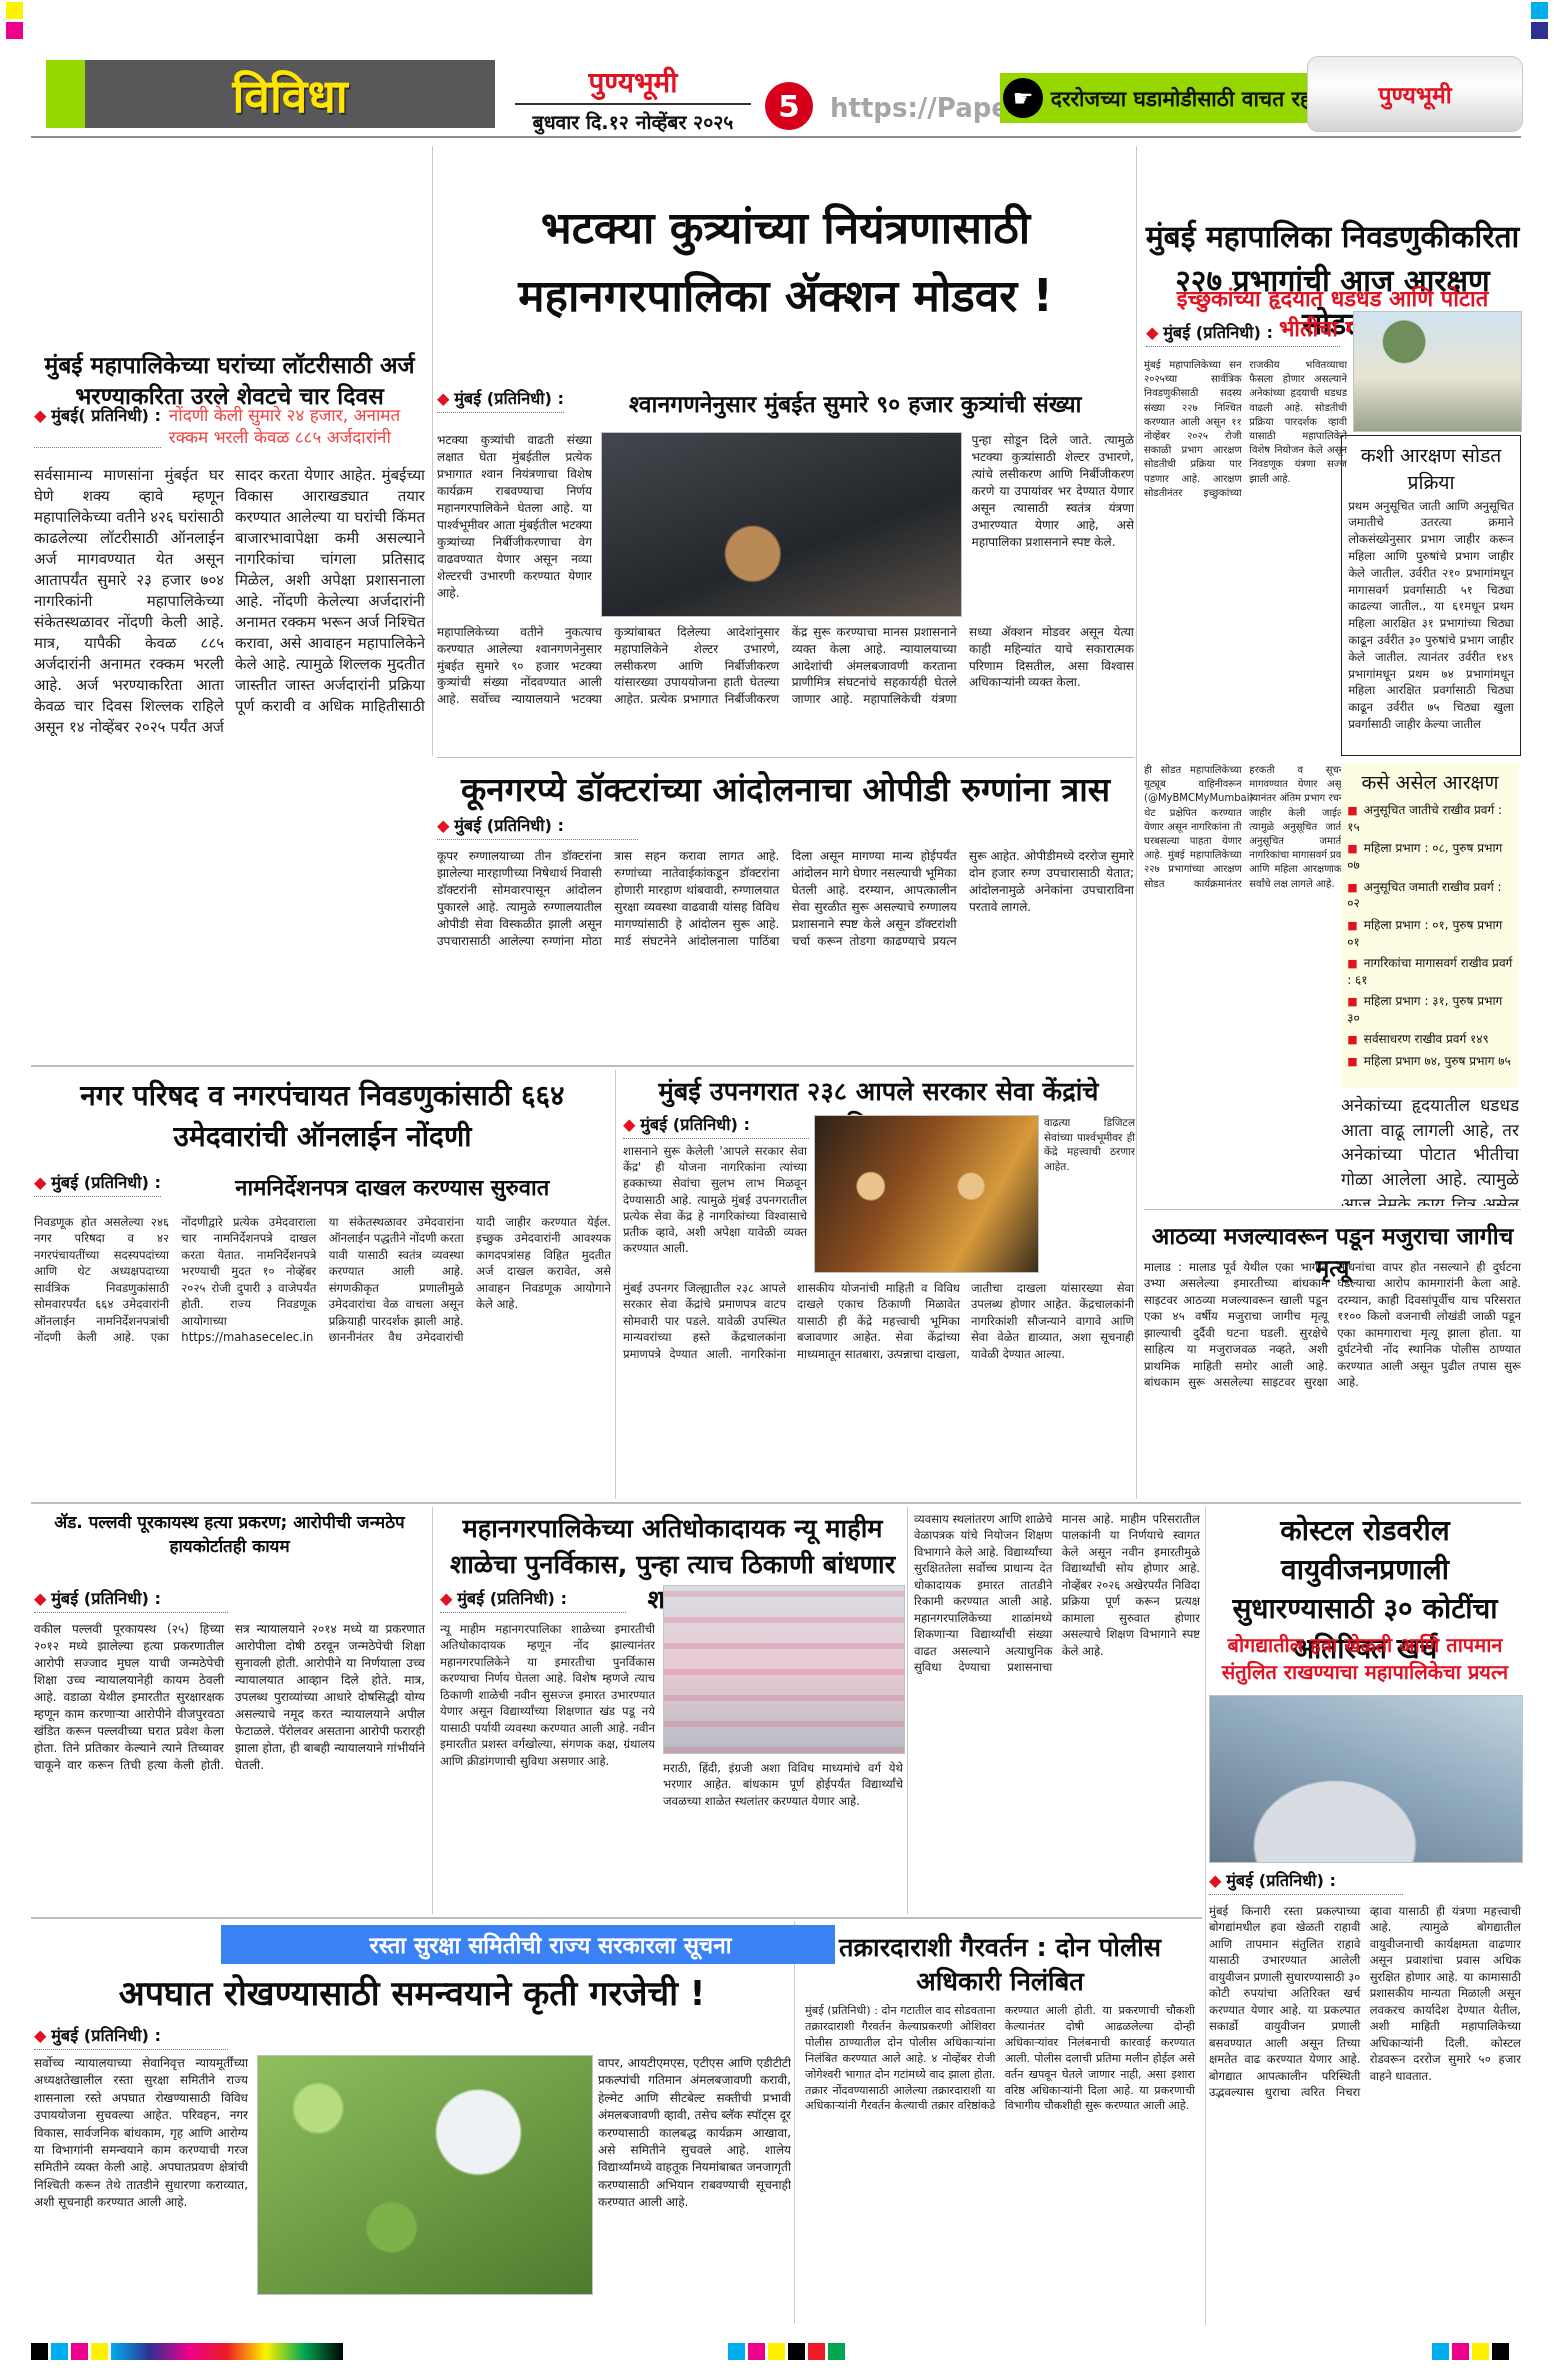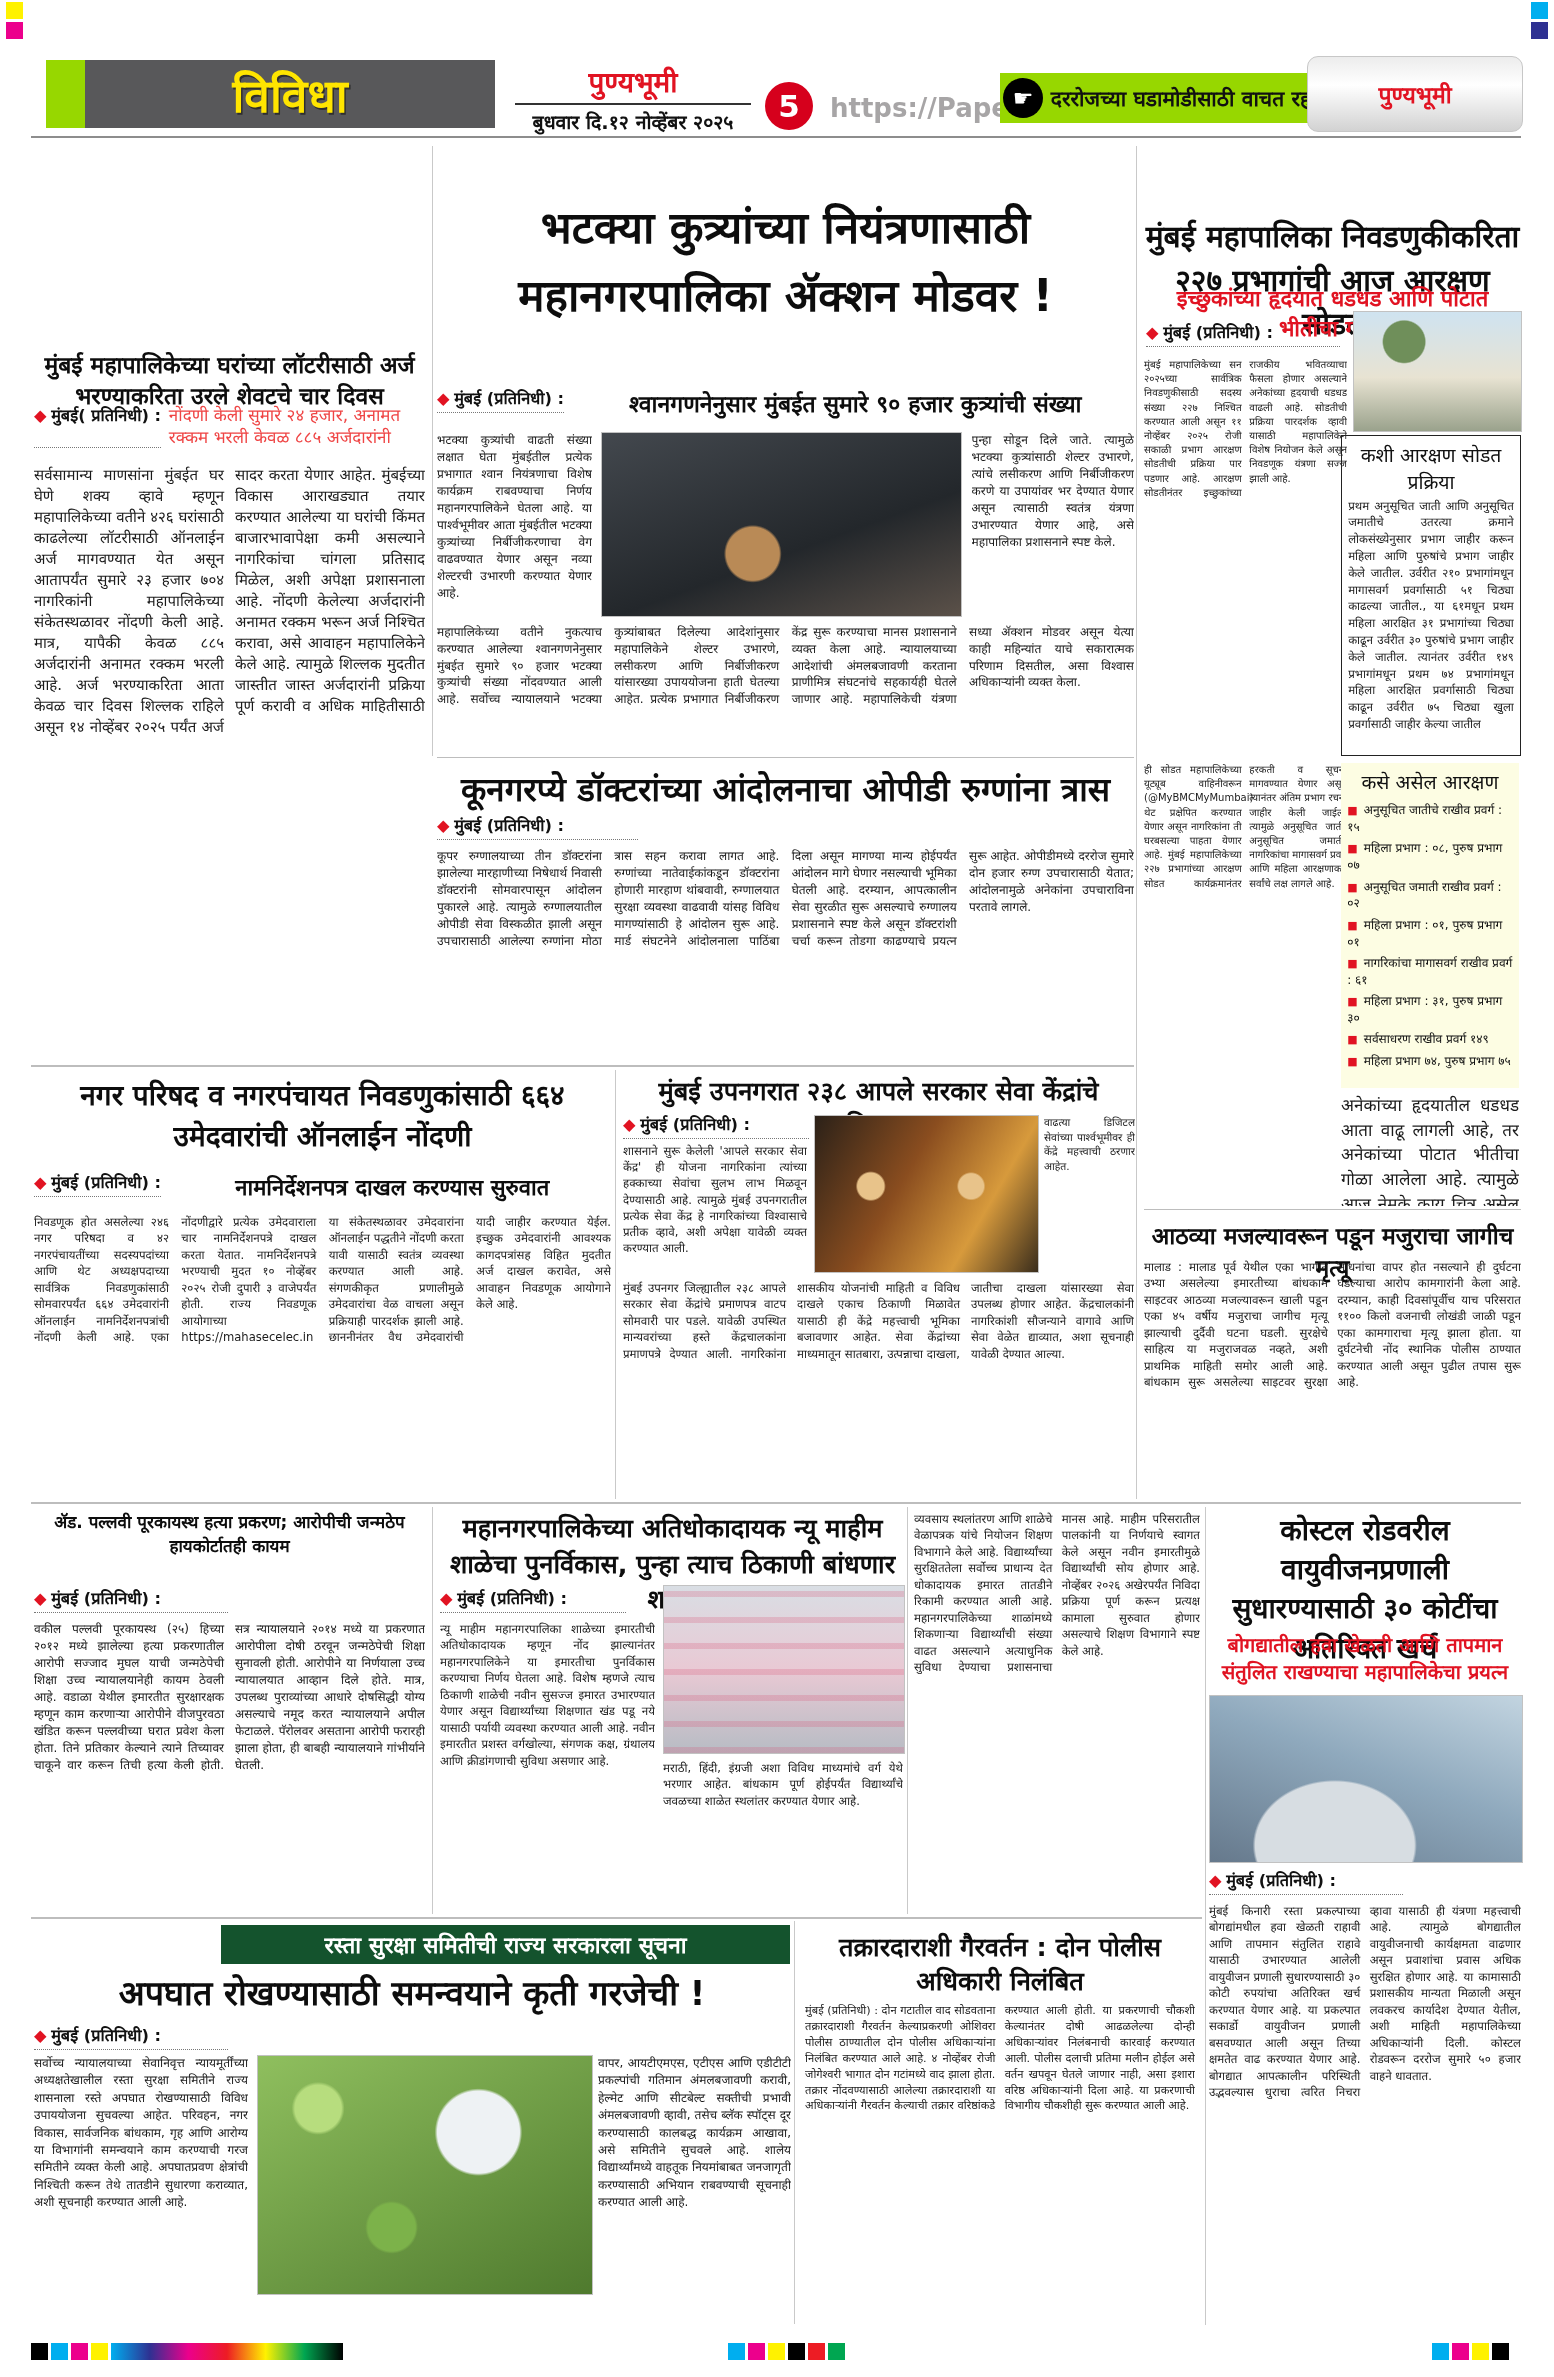--- a/index.html
+++ b/index.html
@@ -171,21 +171,21 @@
   <div class="abs hl red" style="left:1209px;top:1632px;width:312px;font-size:20px;line-height:1.35;">बोगद्यातील हवा खेळती आणि तापमान संतुलित राखण्याचा महापालिकेचा प्रयत्न</div>
   <div class="abs ph" style="left:1209px;top:1695px;width:312px;height:166px;background:radial-gradient(ellipse at 40% 90%, #d7dde2 0 30%, rgba(0,0,0,0) 31%),linear-gradient(200deg,#c2d4e0 0%,#8fa9bd 45%,#66798c 100%);"></div>
   <div class="abs" style="left:1209px;top:1869px;width:194px;">
     <div class="byline"><span class="diamond">◆</span><span>मुंबई (प्रतिनिधी) :</span></div>
   </div>
   <div class="abs body-txt cols2" style="left:1209px;top:1903px;width:312px;height:418px;font-size:11.6px;line-height:1.42;column-gap:9.3px;">मुंबई किनारी रस्ता प्रकल्पाच्या बोगद्यांमधील हवा खेळती राहावी आणि तापमान संतुलित राहावे यासाठी उभारण्यात आलेली वायुवीजन प्रणाली सुधारण्यासाठी ३० कोटी रुपयांचा अतिरिक्त खर्च करण्यात येणार आहे. या प्रकल्पात सकार्डो वायुवीजन प्रणाली बसवण्यात आली असून तिच्या क्षमतेत वाढ करण्यात येणार आहे. बोगद्यात आपत्कालीन परिस्थिती उद्भवल्यास धुराचा त्वरित निचरा व्हावा यासाठी ही यंत्रणा महत्त्वाची आहे. त्यामुळे बोगद्यातील वायुवीजनाची कार्यक्षमता वाढणार असून प्रवाशांचा प्रवास अधिक सुरक्षित होणार आहे. या कामासाठी प्रशासकीय मान्यता मिळाली असून लवकरच कार्यादेश देण्यात येतील, अशी माहिती महापालिकेच्या अधिकाऱ्यांनी दिली. कोस्टल रोडवरून दररोज सुमारे ५० हजार वाहने धावतात.</div>
 
   <div class="abs hr" style="left:31px;top:1917px;width:1171px;height:1.5px;"></div>
   <div class="abs vr" style="left:794px;top:1921px;height:403px;"></div>
 
-  <div class="abs" style="left:221px;top:1925px;width:569px;height:39px;background:#14532d;display:flex;align-items:center;justify-content:center;">
+  <div class="abs" style="left:221px;top:1925px;width:569px;height:39px;background:#3b82f6;display:flex;align-items:center;justify-content:center;padding-left:45px;">
     <span style="color:#fff;font-size:22.5px;font-weight:bold;">रस्ता सुरक्षा समितीची राज्य सरकारला सूचना</span>
   </div>
   <div class="abs hl" style="left:34px;top:1969px;width:756px;font-size:34px;">अपघात रोखण्यासाठी समन्वयाने कृती गरजेची !</div>
   <div class="abs" style="left:34px;top:2024px;width:194px;">
     <div class="byline"><span class="diamond">◆</span><span>मुंबई (प्रतिनिधी) :</span></div>
   </div>
   <div class="abs ph" style="left:257px;top:2055px;width:334px;height:238px;background:radial-gradient(circle at 66% 32%, #eef2f4 0 15%, rgba(0,0,0,0) 16%),radial-gradient(circle at 18% 22%, #b7dd7e 0 7%, rgba(0,0,0,0) 8%),radial-gradient(circle at 40% 72%, #7cb24a 0 9%, rgba(0,0,0,0) 10%),linear-gradient(150deg,#8fbf5e,#4f7a2e);"></div>
   <div class="abs body-txt" style="left:34px;top:2055px;width:214px;height:269px;font-size:12px;line-height:1.45;">सर्वोच्च न्यायालयाच्या सेवानिवृत्त न्यायमूर्तींच्या अध्यक्षतेखालील रस्ता सुरक्षा समितीने राज्य शासनाला रस्ते अपघात रोखण्यासाठी विविध उपाययोजना सुचवल्या आहेत. परिवहन, नगर विकास, सार्वजनिक बांधकाम, गृह आणि आरोग्य या विभागांनी समन्वयाने काम करण्याची गरज समितीने व्यक्त केली आहे. अपघातप्रवण क्षेत्रांची निश्चिती करून तेथे तातडीने सुधारणा कराव्यात, अशी सूचनाही करण्यात आली आहे.</div>
   <div class="abs body-txt" style="left:598px;top:2055px;width:193px;height:269px;font-size:12px;line-height:1.45;">वापर, आयटीएमएस, एटीएस आणि एडीटीटी प्रकल्पांची गतिमान अंमलबजावणी करावी, हेल्मेट आणि सीटबेल्ट सक्तीची प्रभावी अंमलबजावणी व्हावी, तसेच ब्लॅक स्पॉट्स दूर करण्यासाठी कालबद्ध कार्यक्रम आखावा, असे समितीने सुचवले आहे. शालेय विद्यार्थ्यांमध्ये वाहतूक नियमांबाबत जनजागृती करण्यासाठी अभियान राबवण्याची सूचनाही करण्यात आली आहे.</div>
 

